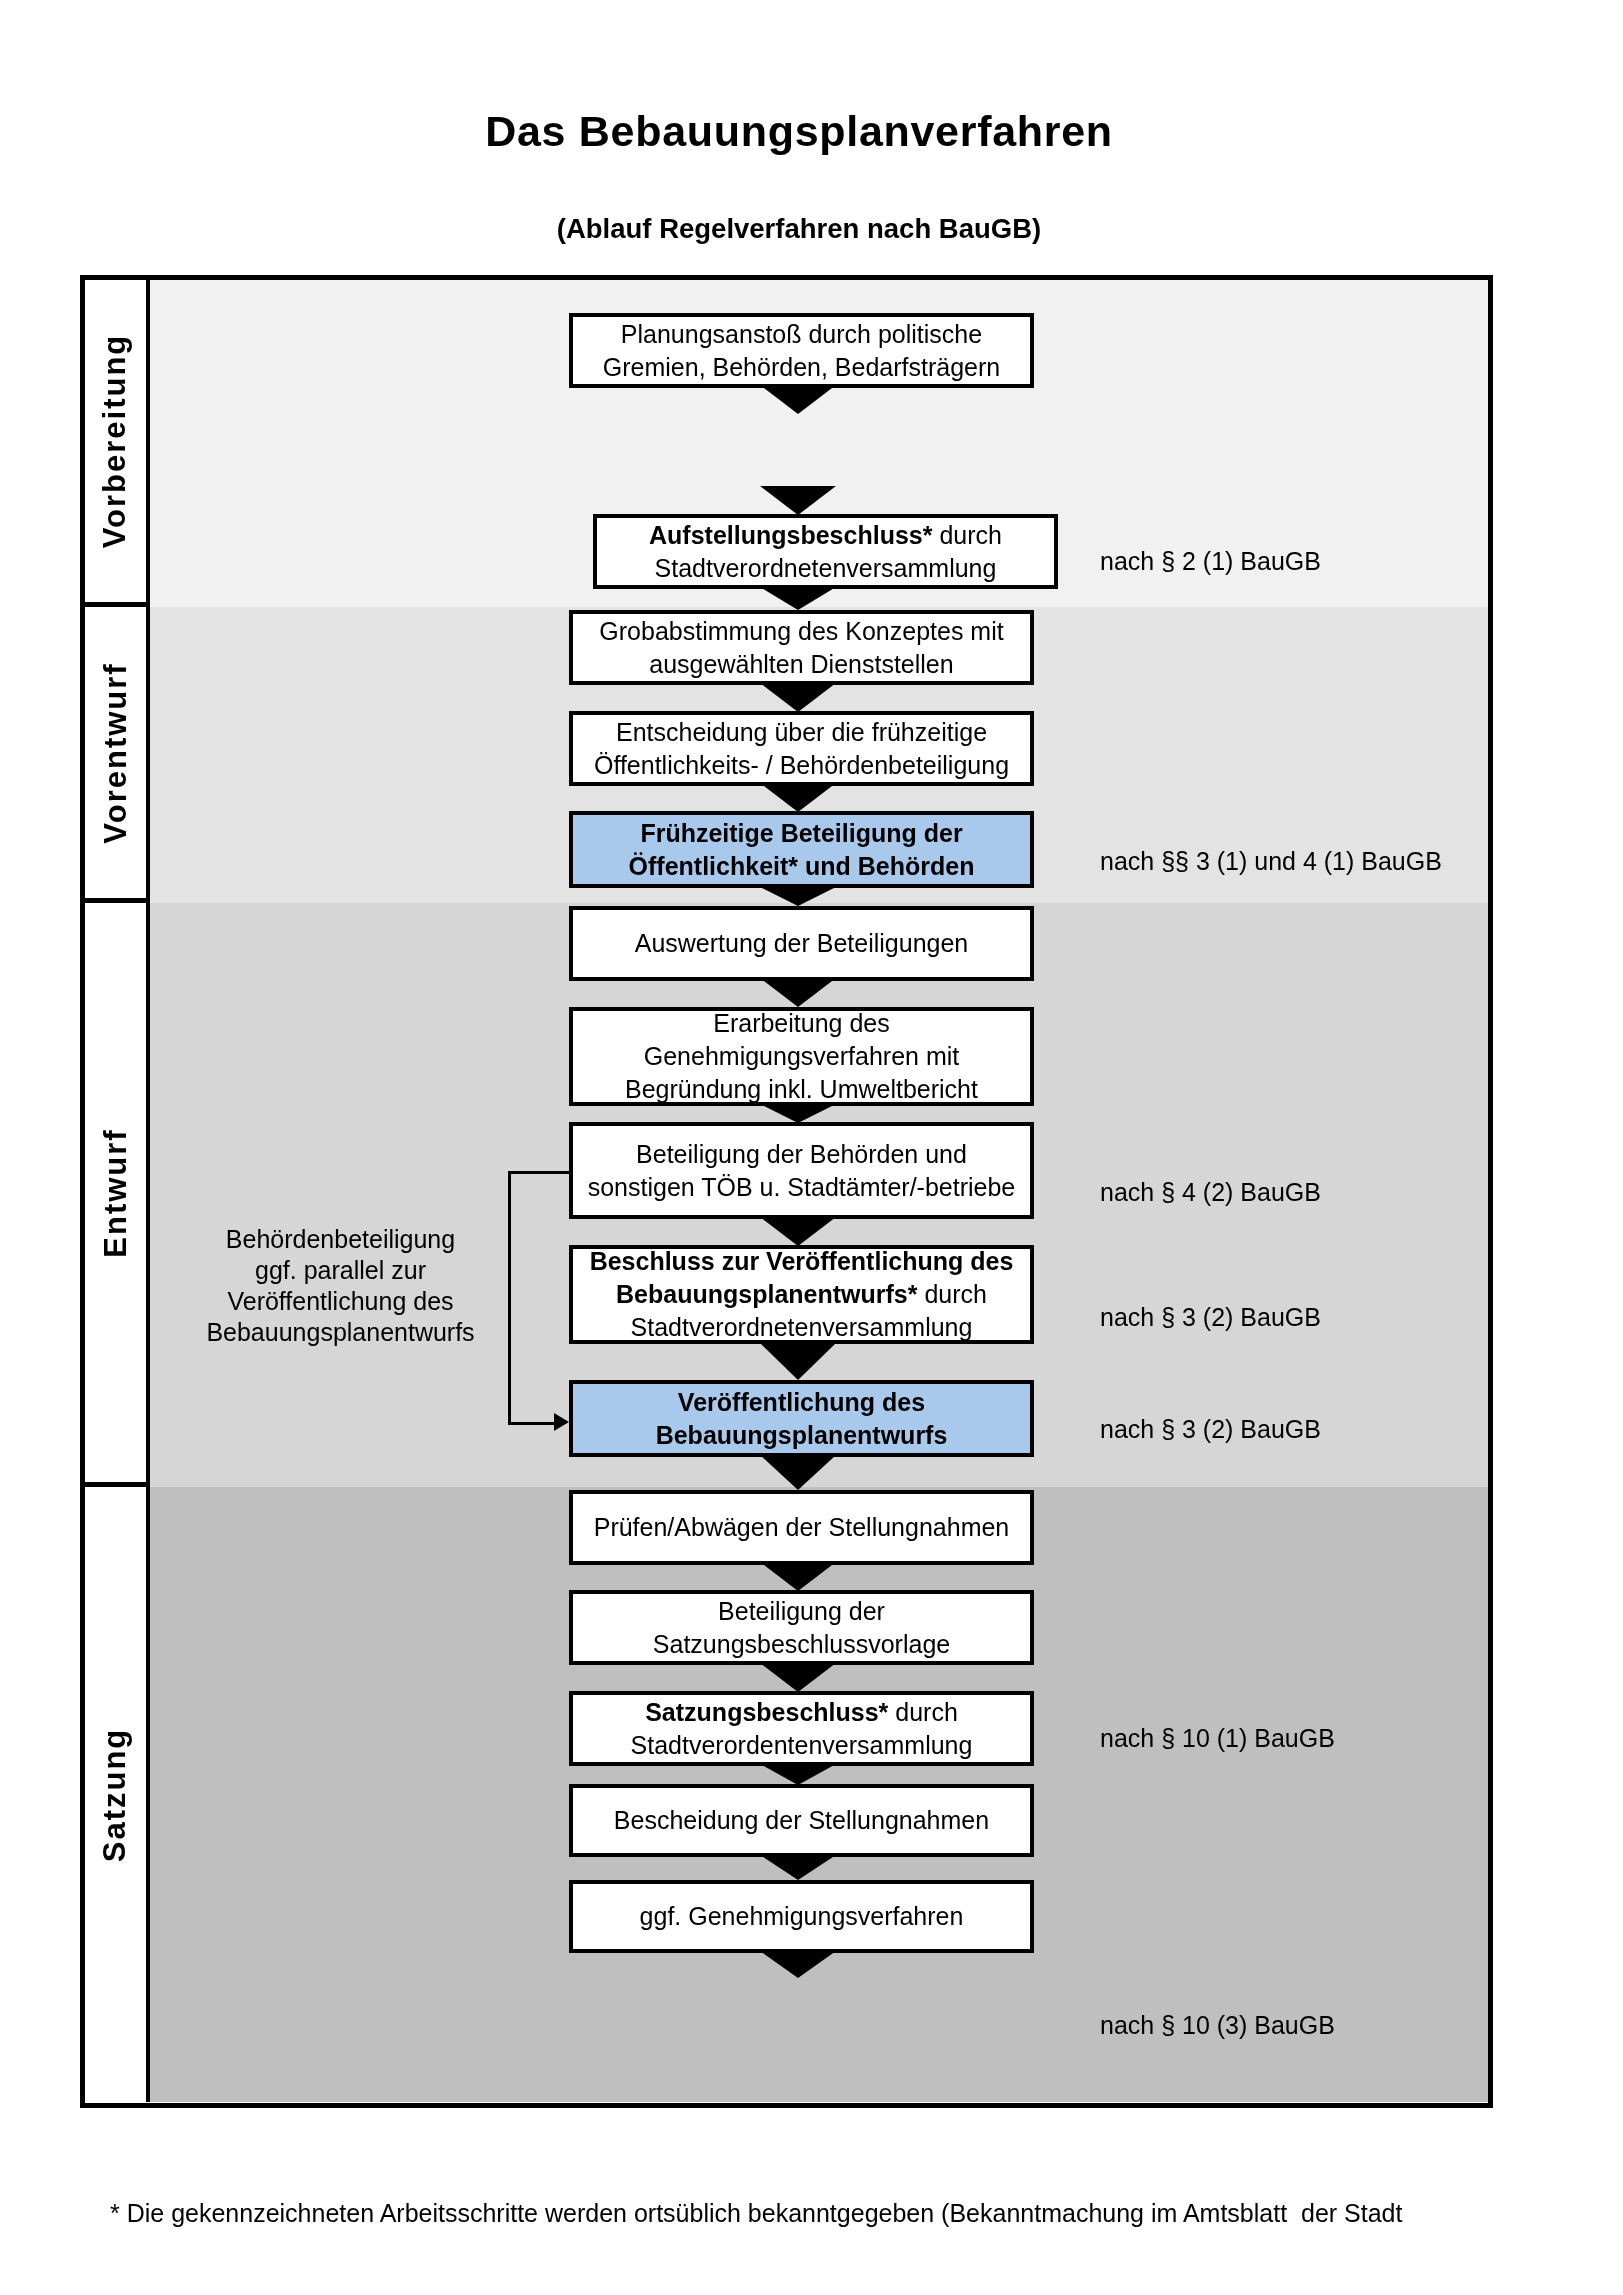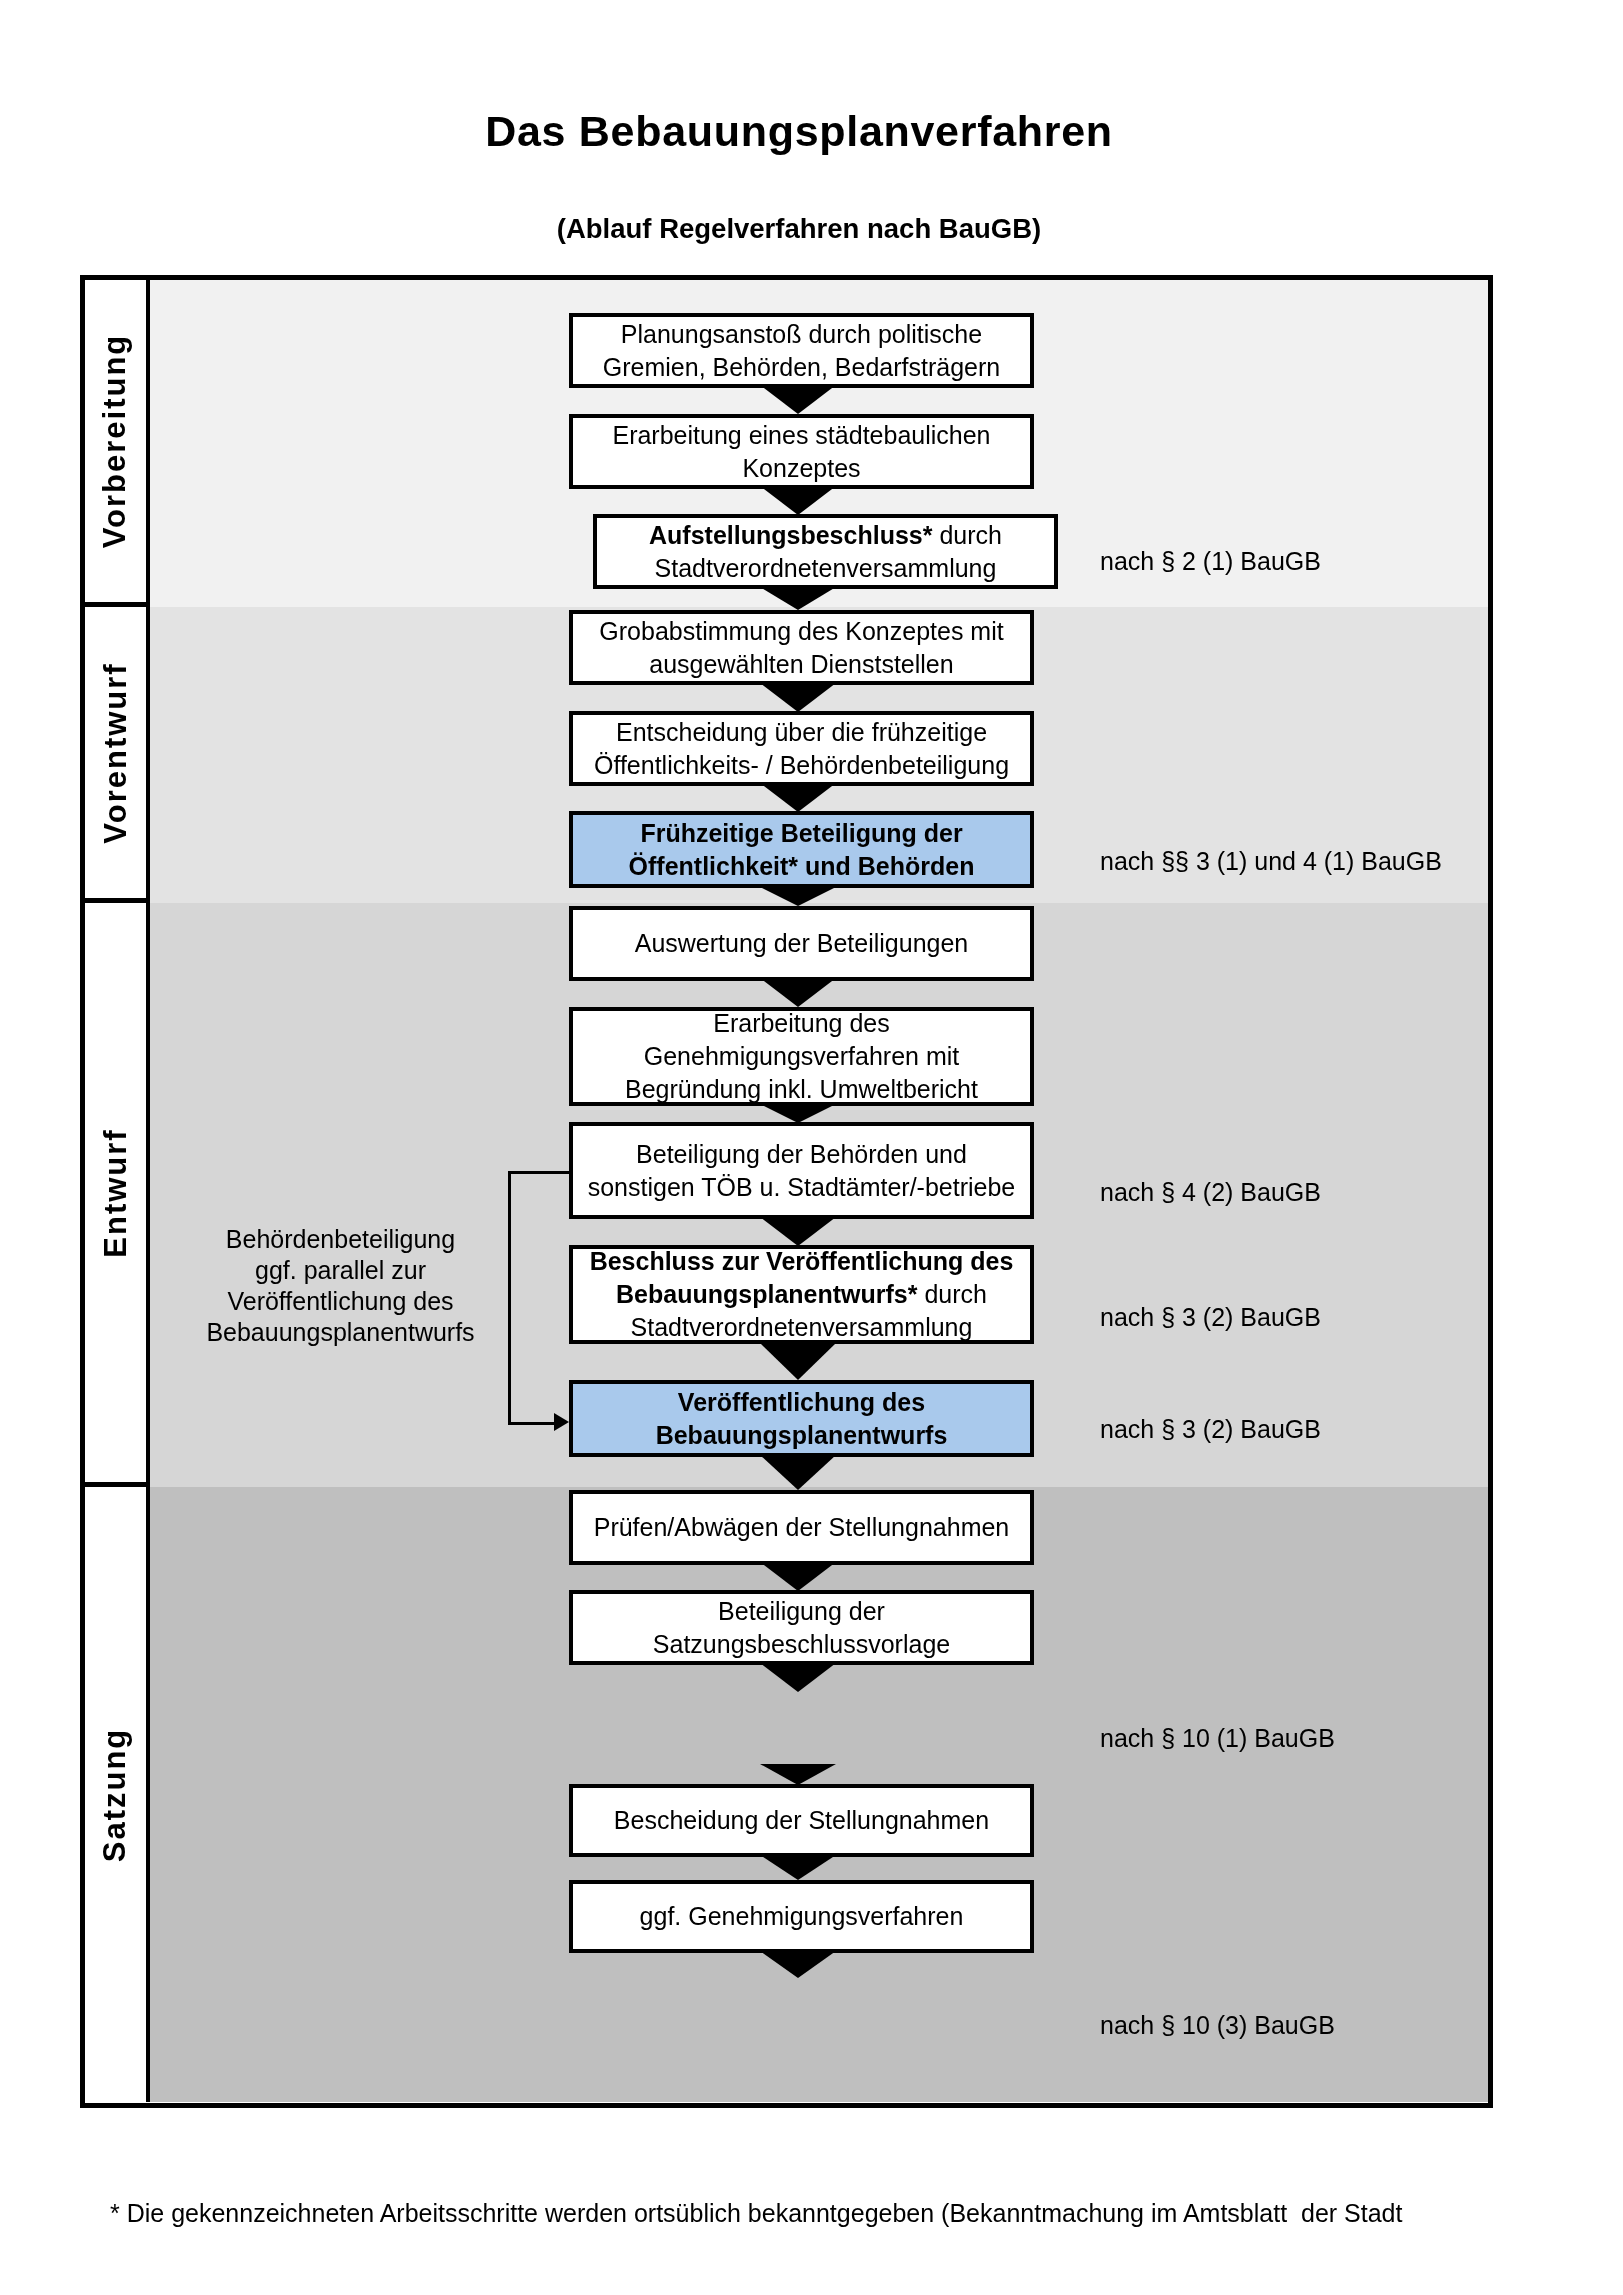--- a/index.html
+++ b/index.html
@@ -83,24 +83,20 @@
       </div>
       <div class="section-bg" style="top: 1207px; height: 615px; background: rgb(191, 191, 191);"></div>
       <div class="phase-cell" style="top: 1207px; height: 615px;">
         <div class="phase-label">Satzung</div>
       </div>
       <div class="flow-box" style="top: 33px; height: 75px;">
         <div class="box-line"><span>Planungsanstoß durch politische</span></div>
         <div class="box-line"><span>Gremien, Behörden, Bedarfsträgern</span></div>
       </div>
       <div class="arrow-down" style="top: 105px; border-top-width: 29px;"></div>
-      <div class="flow-box" style="top: 134px; height: 75px;">
-        <div class="box-line"><span>Erarbeitung eines städtebaulichen</span></div>
-        <div class="box-line"><span>Konzeptes</span></div>
-      </div>
       <div class="arrow-down" style="top: 206px; border-top-width: 29px;"></div>
       <div class="flow-box" style="top: 234px; height: 75px; margin-left: 24px;">
         <div class="box-line"><span class="seg-bold">Aufstellungsbeschluss*</span><span> durch</span></div>
         <div class="box-line"><span>Stadtverordnetenversammlung</span></div>
       </div>
       <div class="legal-note" style="top: 268px;">nach § 2 (1) BauGB</div>
       <div class="arrow-down" style="top: 307px; border-top-width: 23.6px;"></div>
       <div class="flow-box" style="top: 330px; height: 75px;">
         <div class="box-line"><span>Grobabstimmung des Konzeptes mit</span></div>
         <div class="box-line"><span>ausgewählten Dienststellen</span></div>
@@ -148,20 +144,24 @@
       <div class="arrow-down" style="top: 1175px; border-top-width: 35px;"></div>
       <div class="flow-box" style="top: 1210px; height: 75px;">
         <div class="box-line"><span>Prüfen/Abwägen der Stellungnahmen</span></div>
       </div>
       <div class="arrow-down" style="top: 1282px; border-top-width: 29px;"></div>
       <div class="flow-box" style="top: 1310px; height: 75px;">
         <div class="box-line"><span>Beteiligung der</span></div>
         <div class="box-line"><span>Satzungsbeschlussvorlage</span></div>
       </div>
       <div class="arrow-down" style="top: 1383px; border-top-width: 29px;"></div>
+      <div class="flow-box" style="top: 1411px; height: 75px;">
+        <div class="box-line"><span class="seg-bold">Satzungsbeschluss*</span><span> durch</span></div>
+        <div class="box-line"><span>Stadtverordentenversammlung</span></div>
+      </div>
       <div class="legal-note" style="top: 1445px;">nach § 10 (1) BauGB</div>
       <div class="arrow-down" style="top: 1484px; border-top-width: 21px;"></div>
       <div class="flow-box" style="top: 1504px; height: 73px;">
         <div class="box-line"><span>Bescheidung der Stellungnahmen</span></div>
       </div>
       <div class="arrow-down" style="top: 1575px; border-top-width: 25px;"></div>
       <div class="flow-box" style="top: 1600px; height: 73px;">
         <div class="box-line"><span>ggf. Genehmigungsverfahren</span></div>
       </div>
       <div class="arrow-down" style="top: 1671px; border-top-width: 27.5px;"></div>

